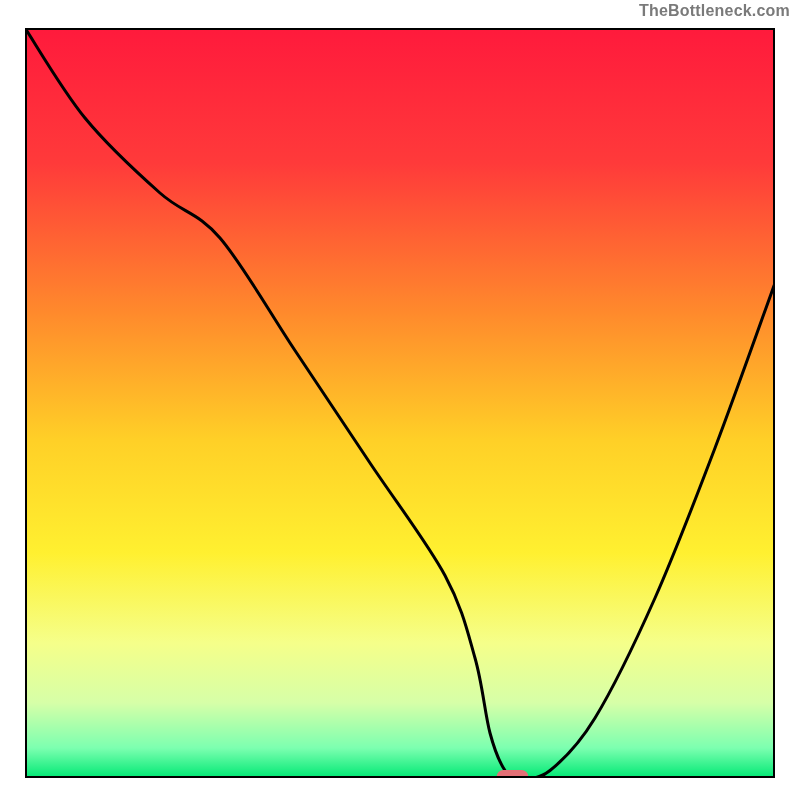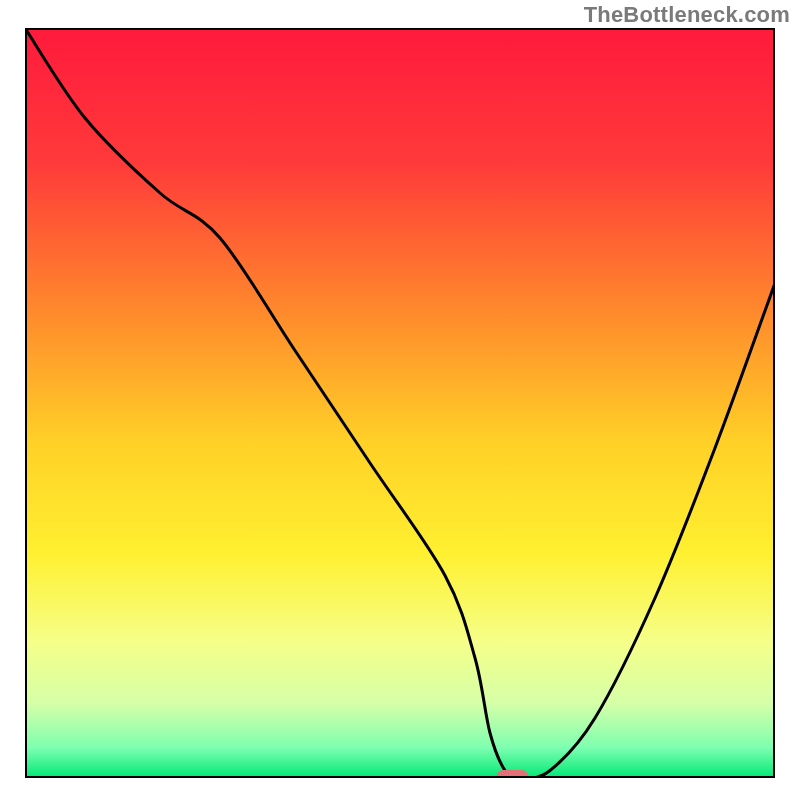--- a/index.html
+++ b/index.html
@@ -14,21 +14,21 @@
   .wrap {
     position: relative;
     width: 800px;
     height: 800px;
   }
   .watermark {
     position: absolute;
     top: 2px;
     right: 10px;
     color: #7a7a7a;
-    font-size: 22px;
+    font-size: 16px;
     font-weight: 600;
     letter-spacing: 0.2px;
   }
   .plot {
     position: absolute;
     left: 25px;
     top: 28px;
     width: 750px;
     height: 750px;
   }

